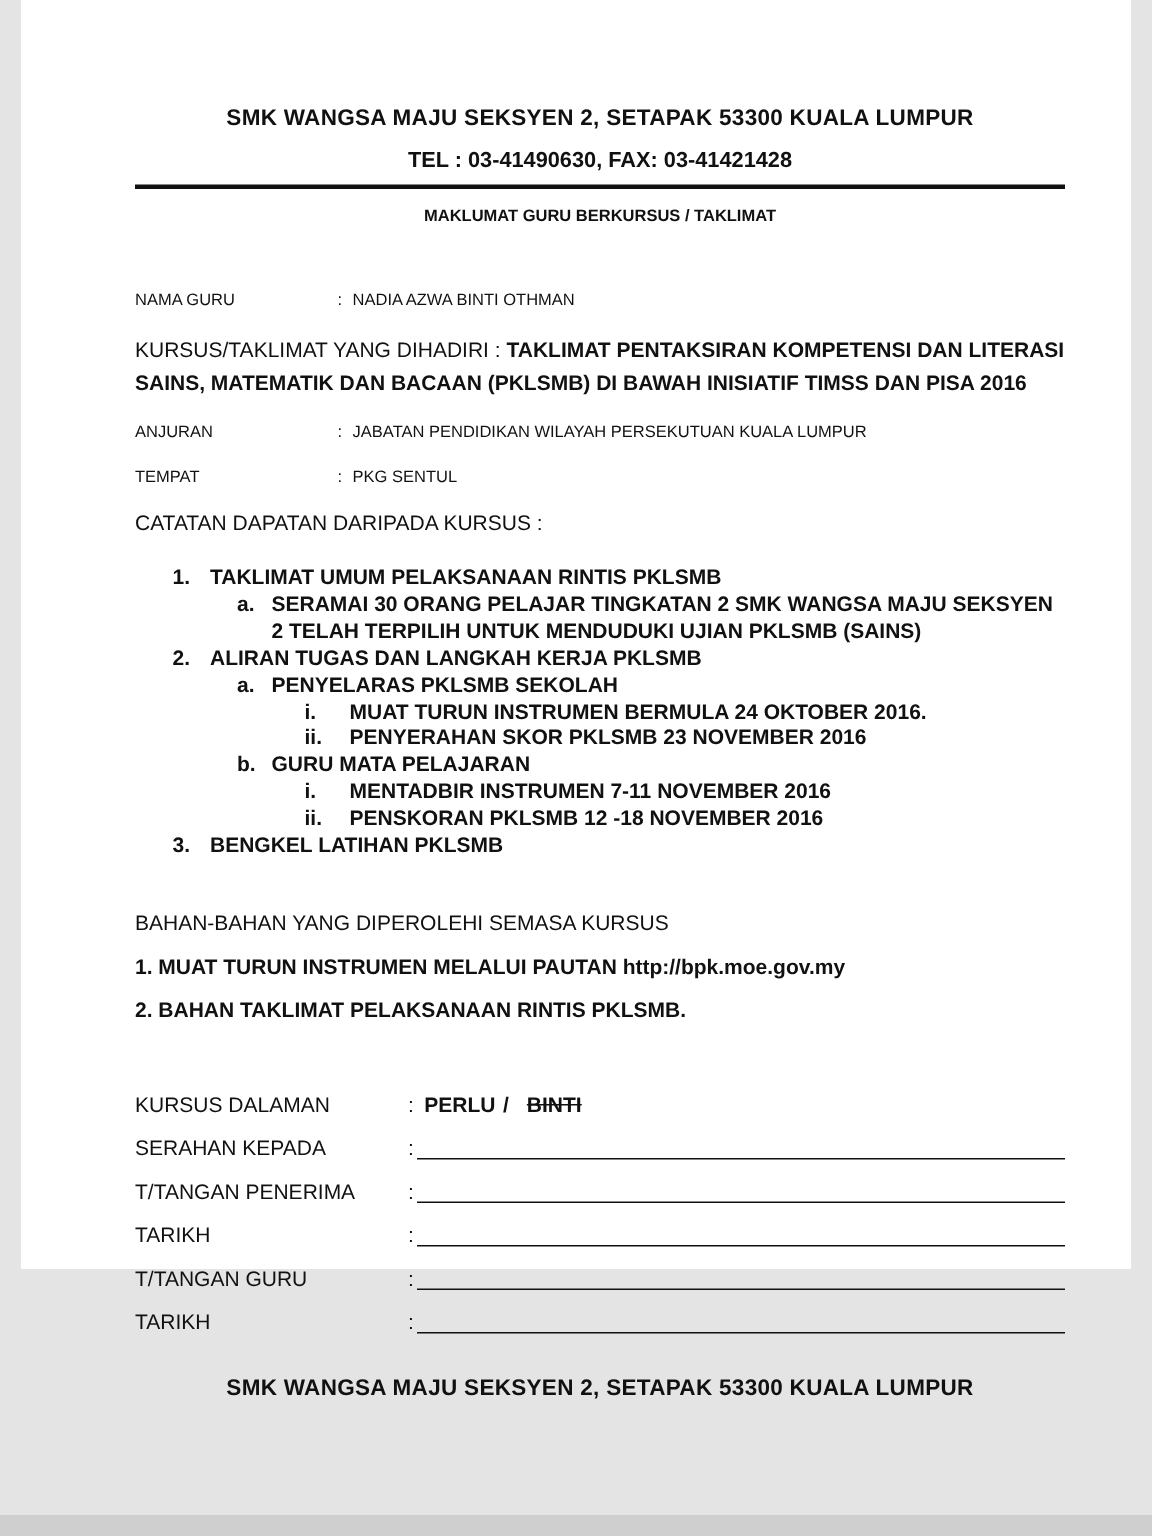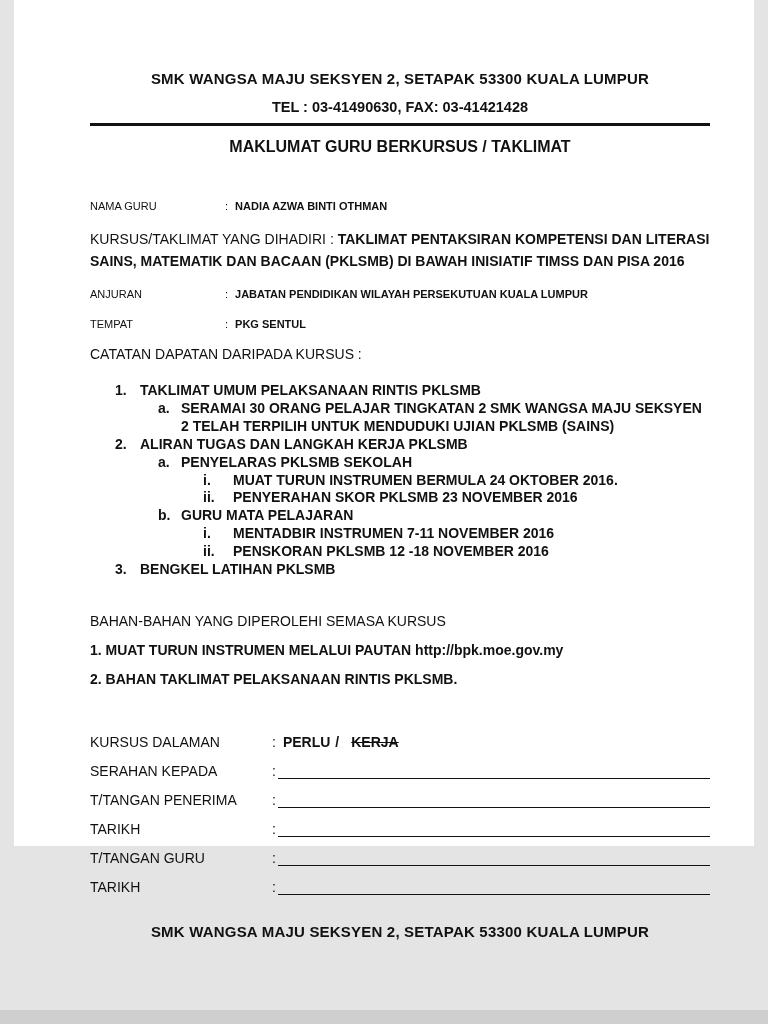--- a/index.html
+++ b/index.html
@@ -17,26 +17,26 @@
     background:#ffffff;
     padding:70px 44px 0 76px;
   }
   .bottom-strip {
     position:absolute; left:0; bottom:0;
     width:768px; height:14px; background:#cfcfcf;
   }
   .school-line { font-size:15px; font-weight:bold; text-align:center; margin-bottom:12px; letter-spacing:.2px; }
   .contact-line { font-size:14.5px; font-weight:bold; text-align:center; margin-bottom:8px; }
   .rule { border:none; border-top:3px solid #111; margin-bottom:12px; }
-  .doc-title { font-size:16px; font-weight:bold; text-align:center; margin-bottom:42px; }
+  .doc-title { font-size:11px; font-weight:bold; text-align:center; margin-bottom:42px; }
 
   .inforow { display:flex; font-size:11px; line-height:16px; margin-bottom:14px; }
   .inforow .lbl { width:135px; flex:none; }
   .inforow .colon { flex:none; margin-right:7px; }
-  .inforow .val { font-weight:bold; }
+  .inforow .val { font-weight:normal; }
 
   .kursus { font-size:14px; line-height:22px; margin-bottom:14px; }
   .kursus .val { font-weight:bold;text-align:center; }
 
   .catatan-label { font-size:14px; line-height:16px; margin-bottom:20px; }
 
   .clist { font-size:14px; font-weight:bold; line-height:1.28; margin-bottom:34px; }
   .ci { display:flex; }
   .ci .mk { flex:none; }
   .lv1 { margin-left:25px; } .lv1 .mk { width:25px; }
@@ -140,21 +140,21 @@
   <div class="bahan-item">1. MUAT TURUN INSTRUMEN MELALUI PAUTAN http://bpk.moe.gov.my</div>
   <div class="bahan-item">2. BAHAN TAKLIMAT PELAKSANAAN RINTIS PKLSMB.</div>
 
   <div class="bahan-gap"></div>
 
   <div class="srow">
     <span class="lbl">KURSUS DALAMAN</span>
     <span class="colon">:</span>
     <span class="choice">PERLU</span>
     <span class="slash">/</span>
-    <span class="choice strike">KERJA</span>
+    <span class="choice strike">BINTI</span>
   </div>
 
   <div class="srow">
     <span class="lbl">SERAHAN KEPADA</span>
     <span class="colon">:</span>
     <span class="line"></span>
   </div>
 
   <div class="srow">
     <span class="lbl">T/TANGAN PENERIMA</span>

